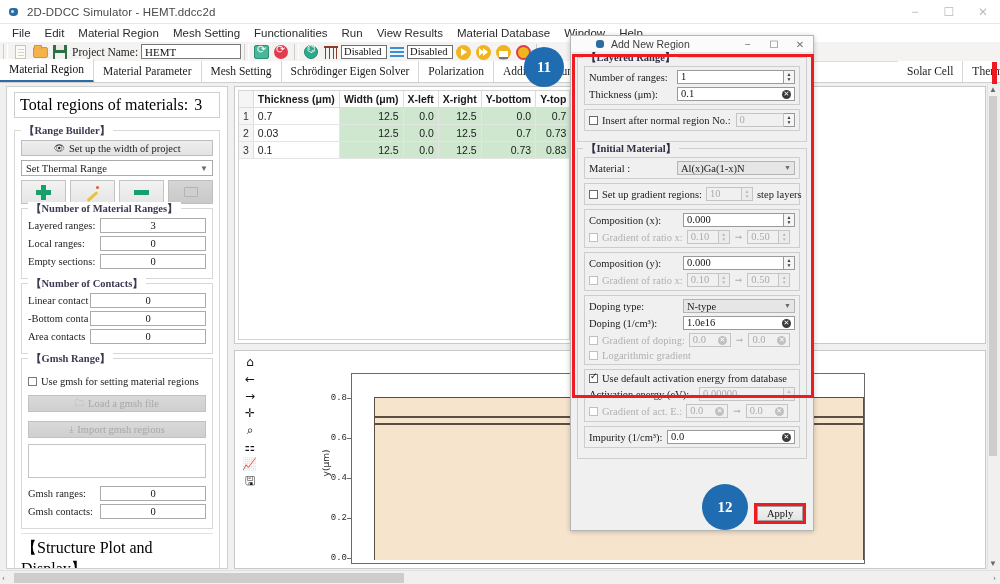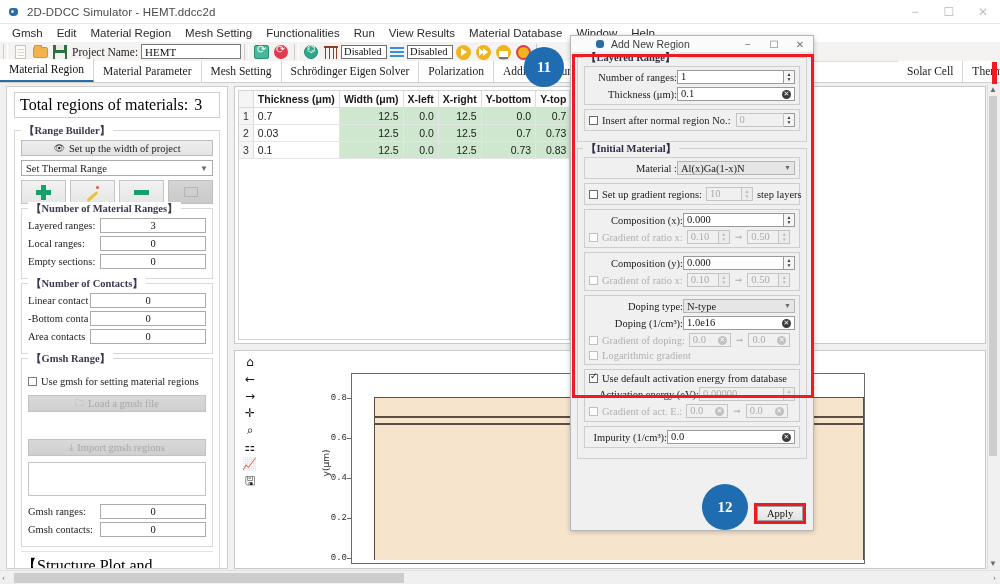--- a/index.html
+++ b/index.html
@@ -303,21 +303,21 @@
   .dlg-title .di:before { content:""; position:absolute; left:1px; top:1px; width:8px; height:8px;
      background:#2b6ca3; border-radius:3px; }
   .dlg-title .dt { font-size: 10.5px; color:#3d3d3d; font-family:"Liberation Sans", sans-serif; }
   .dlg-ctrls { margin-left:auto; display:flex; }
   .dlg-ctrls div { width: 26px; height: 17px; display:flex; align-items:center; justify-content:center;
      font-size: 10px; color:#707070; font-family:"Liberation Sans", sans-serif; }
   .dlg-redframe {
     position:absolute; left:1px; top:18px; width: 242px; height: 344px;
     border: 3px solid #ee1c22; pointer-events:none;
   }
-  .dlg-body { padding: 4px 6px 0 6px; text-align: right; }
+  .dlg-body { padding: 4px 6px 0 6px; }
 
   .dgroup { border:1px solid #cfcfcf; position:relative; margin-bottom: 6px; padding: 8px 6px 6px 6px; background:#f0f0f0; }
   .dgroup > .gt {
     position:absolute; top:-7px; left:5px; background:#f0f0f0; padding:0 3px;
     font-size: 10.5px; color:#2e2e46; font-weight:bold; white-space:nowrap;
   }
   .subbox { border:1px solid #cdcdcd; padding: 3px 4px; margin-bottom: 4px; background:#f0f0f0; }
   .drow { display:flex; align-items:center; margin-bottom: 3px; }
   .drow:last-child { margin-bottom: 0; }
   .drow .dl { font-size: 10.5px; color:#1b1b1b; white-space:nowrap; }
@@ -386,21 +386,21 @@
       </div>
     <div class="tb-title">2D-DDCC Simulator - HEMT.ddcc2d</div>
     <div class="win-ctrls">
       <div class="win-btn">−</div>
       <div class="win-btn">☐</div>
       <div class="win-btn close">✕</div>
     </div>
   </div>
 
   <div class="menubar">
-    <div class="mi">Gmsh</div>
+    <div class="mi">File</div>
     <div class="mi">Edit</div>
     <div class="mi">Material Region</div>
     <div class="mi">Mesh Setting</div>
     <div class="mi">Functionalities</div>
     <div class="mi">Run</div>
     <div class="mi">View Results</div>
     <div class="mi">Material Database</div>
     <div class="mi">Window</div>
     <div class="mi">Help</div>
   </div>
@@ -535,21 +535,21 @@
             <span class="inp">0</span>
           </div>
         </div>
 
         <div class="groupbox" style="padding-top:11px">
           <div class="gb-title">【Gmsh Range】</div>
           <div class="fieldrow" style="margin:6px 0 8px 0">
             <span class="cb"></span>
             <span class="lbl">Use gmsh for setting material regions</span>
           </div>
-          <div class="btn-grey dis" style="height:17px;margin-bottom:27px">
+          <div class="btn-grey dis" style="height:17px;margin-bottom:9px">
             <span style="font-size:9px">🗀</span>
             <span>Load a gmsh file</span>
           </div>
           <div class="btn-grey dis" style="height:17px;margin-bottom:6px">
             <span style="font-size:9px">⤓</span>
             <span>Import gmsh regions</span>
           </div>
           <div class="emptybox"></div>
           <div class="fieldrow">
             <span class="lbl" style="width:72px">Gmsh ranges:</span>

